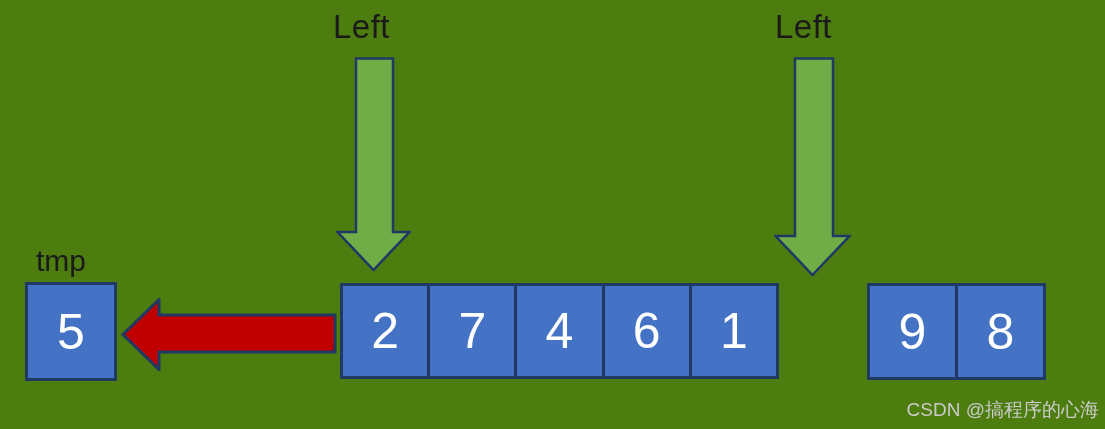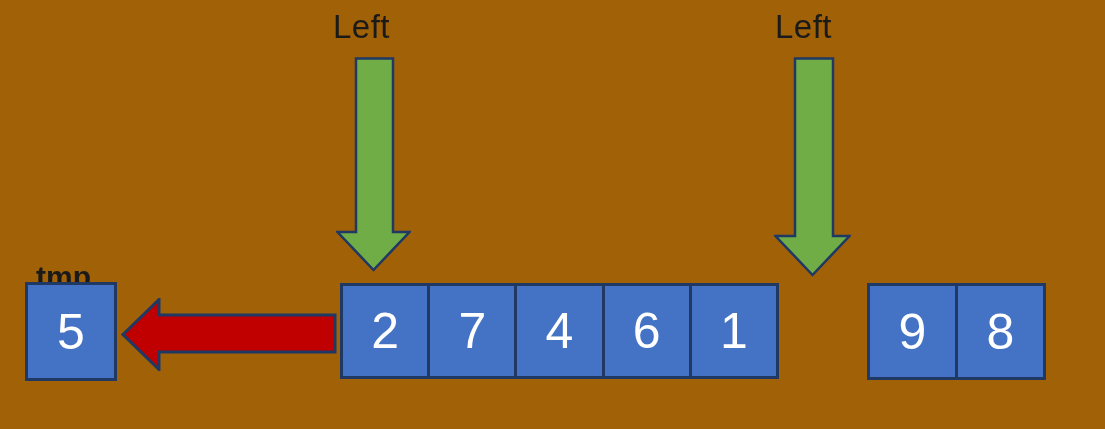--- a/index.html
+++ b/index.html
@@ -5,21 +5,21 @@
   html, body {
     margin: 0;
     padding: 0;
     background: #ffffff;
     font-family: "Liberation Sans", sans-serif;
   }
   .stage {
     position: relative;
     width: 1105px;
     height: 429px;
-    background: #a16207;
+    background: #4d7c0f;
     overflow: hidden;
   }
   .abs { position: absolute; }
 
   .pointer-label {
     color: var(--label-text, #1a1a1a);
     font-size: 33px;
     letter-spacing: 0.5px;
     white-space: nowrap;
   }
@@ -81,21 +81,21 @@
       <polygon points="20,1.5 57,1.5 57,175 73.5,175 37.5,213 1.5,175 20,175" style="fill:var(--arrow-green,#70AD47); stroke:var(--arrow-border,#1F3864); stroke-width:2.5; stroke-linejoin:miter;"></polygon>
     </svg>
   </div>
 
   <div class="abs" style="left:774px; top:57px;">
     <svg width="77" height="220" viewBox="0 0 77 220">
       <polygon points="21,1.5 59,1.5 59,179 75.5,179 38.5,218 1.5,179 21,179" style="fill:var(--arrow-green,#70AD47); stroke:var(--arrow-border,#1F3864); stroke-width:2.5; stroke-linejoin:miter;"></polygon>
     </svg>
   </div>
 
-  <div class="abs tmp-label" style="left:36px; top:260px;font-weight:bold;">tmp</div>
+  <div class="abs tmp-label" style="left:36px; top:244px;">tmp</div>
 
   <div class="abs box-row tmp-box" style="left:25px; top:282px;">
     <div class="cell">5</div>
   </div>
 
   <div class="abs" style="left:121px; top:298px;">
     <svg width="216" height="73" viewBox="0 0 216 73">
       <polygon points="2,36.5 38,1.5 38,17 214,17 214,54 38,54 38,71.5" style="fill:var(--arrow-red,#C00000); stroke:var(--arrow-border,#1F3864); stroke-width:3; stroke-linejoin:miter;"></polygon>
     </svg>
   </div>
@@ -106,14 +106,15 @@
     <div class="cell">4</div>
     <div class="cell">6</div>
     <div class="cell">1</div>
   </div>
 
   <div class="abs box-row pair-array" style="left:867px; top:283px;">
     <div class="cell">9</div>
     <div class="cell">8</div>
   </div>
 
+  <div class="abs watermark" style="right:6px; top:397px;">CSDN @搞程序的心海</div>
 
 </div>
 
 </body></html>

